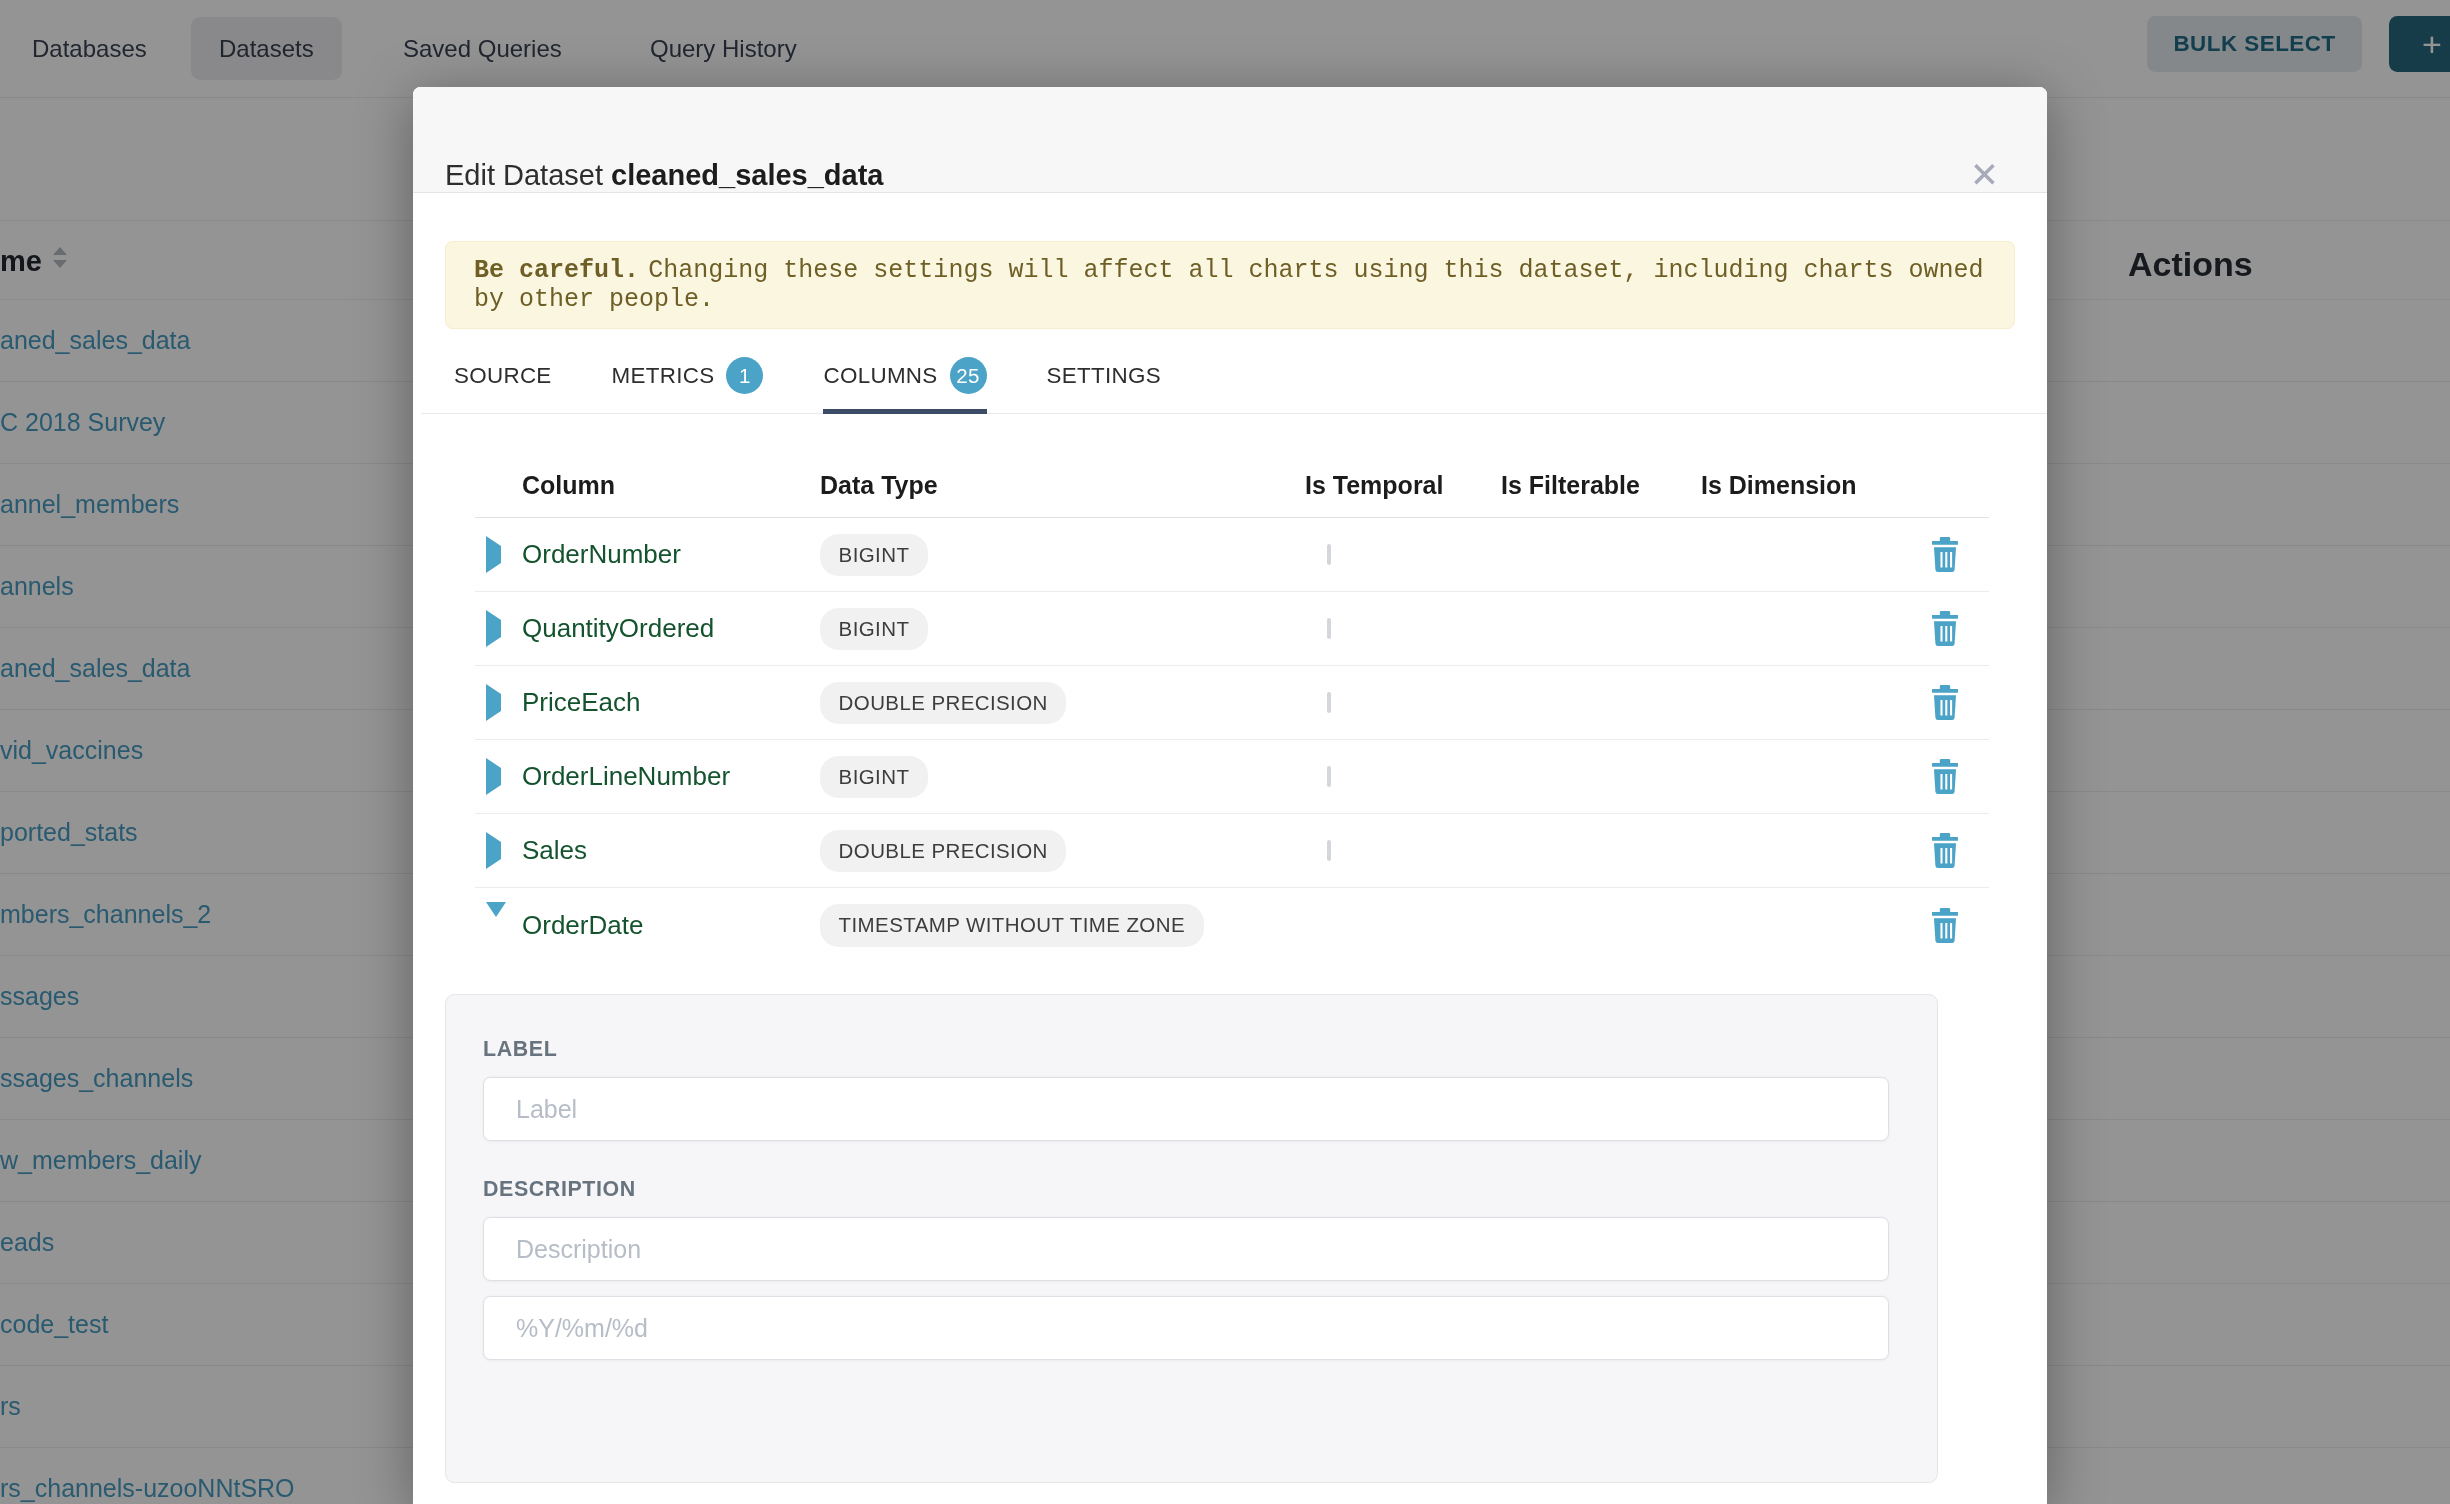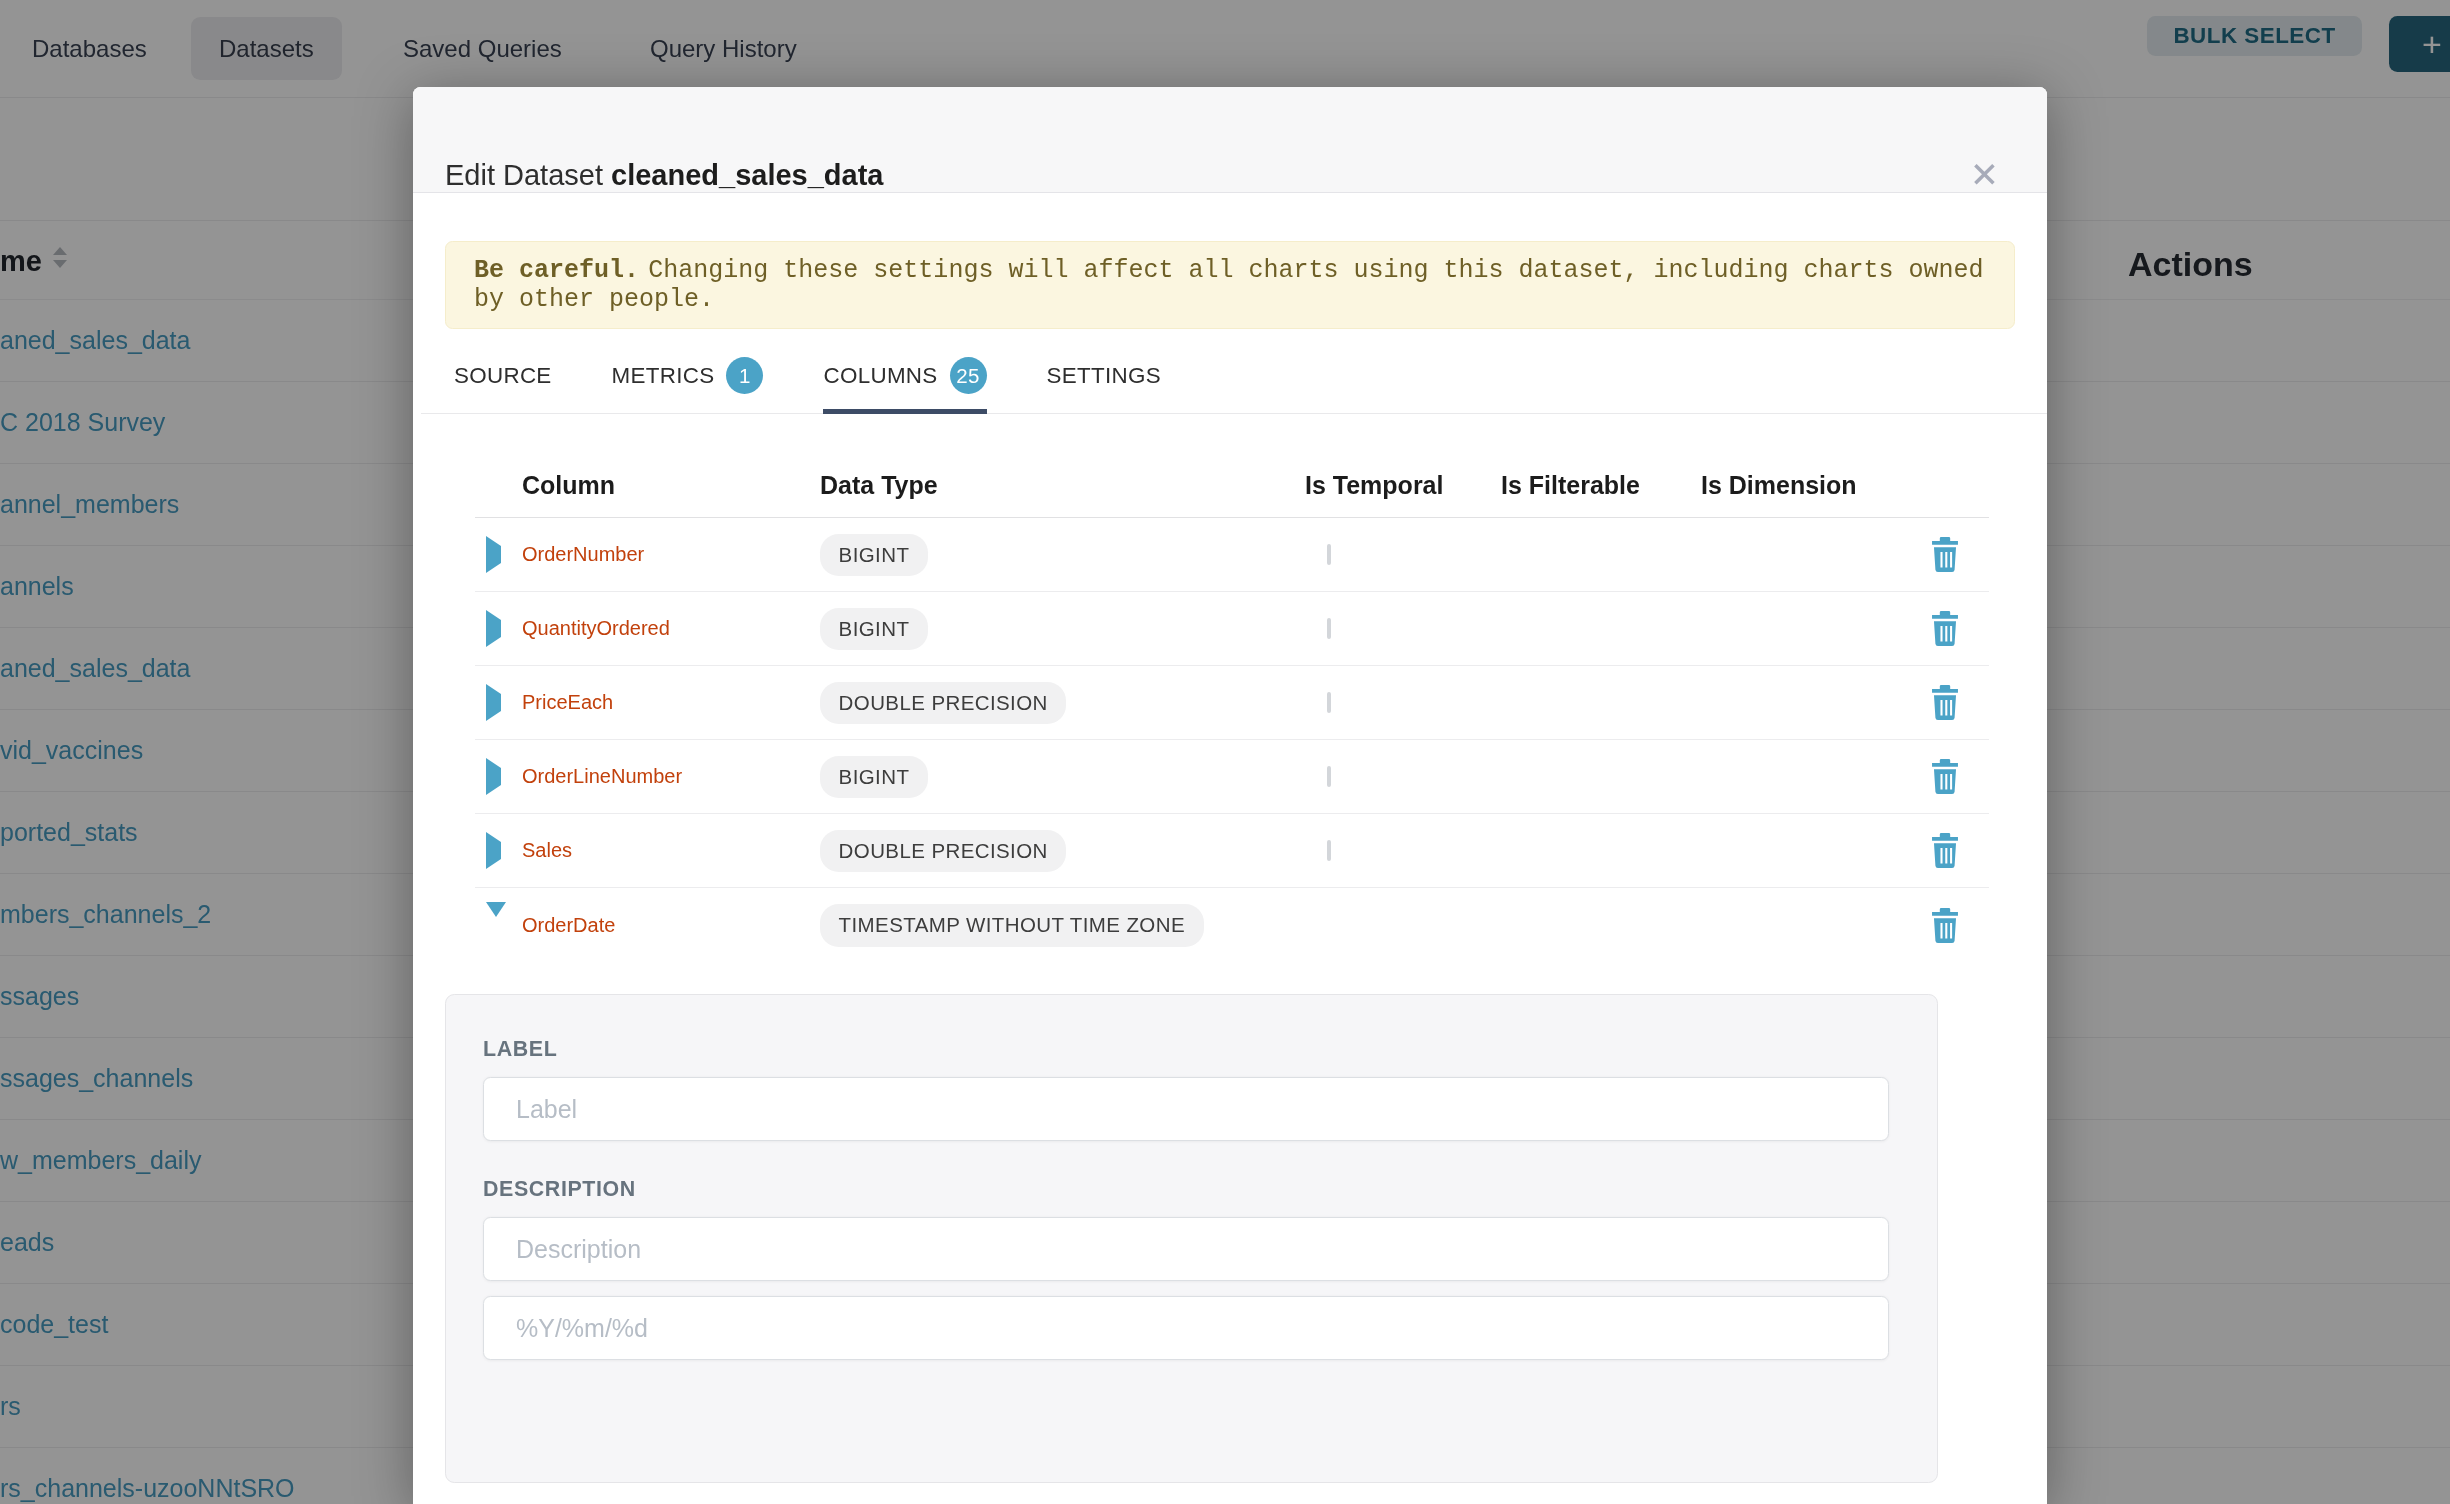--- a/index.html
+++ b/index.html
@@ -19,21 +19,21 @@
          background: #fff; border-bottom: 0.9px solid #ededee; }
   .nav-item { position: absolute; top: 0; height: 98px; line-height: 98px;
               font-size: 24px; color: #3a4354; font-weight: 500; cursor: pointer; }
   .nav-item.pill { top: 17px; height: 63px; line-height: 63px; padding: 0 28px;
                    background: #ececef; border-radius: 9.3px; color: #373f4e; }
   .nav-item.n0 { left: 32px; }
   .nav-item.n1 { left: 191px; }
   .nav-item.n2 { left: 403px; }
   .nav-item.n3 { left: 650px; }
 
-  .bulk-btn { position: absolute; left: 2147px; top: 16px; width: 215px; height: 40px;
+  .bulk-btn { position: absolute; left: 2147px; top: 16px; width: 215px; height: 56px;
               background: #e3ebef; border: none; border-radius: 8.4px; color: #1f6c86;
               font-family: inherit; font-size: 22.4px; font-weight: 600; letter-spacing: 0.5px; cursor: pointer; }
   .add-btn { position: absolute; left: 2389px; top: 16px; width: 86px; height: 56px;
              background: #26677f; border: none; border-radius: 8.4px; color: #fff;
              font-family: inherit; font-size: 34px; font-weight: 400; line-height: 52px; cursor: pointer; }
 
   .toolbar { position: absolute; left: 0; top: 98px; width: 100%; height: 123px;
              background: #fff; border-bottom: 0.9px solid #ececee; }
   .caret-down { display: inline-block; width: 0; height: 0;
                 border-left: 9.3px solid transparent; border-right: 9.3px solid transparent;
@@ -83,21 +83,21 @@
                 font-size: 20.5px; display: inline-flex; align-items: center; justify-content: center; padding: 0 5.6px; }
   .tab.active::after { content: ""; position: absolute; left: 0; right: 0; bottom: -0.9px;
                        height: 5.6px; background: #3d4c66; }
 
   .col-table { margin: 39px 58px 0 62px; width: 1514px; }
   .col-grid { display: grid; grid-template-columns: 47px 298px 485px 196px 200px 200px 88px;
               align-items: center; }
   .col-head { height: 65px; border-bottom: 1.9px solid #e1e1e3; font-size: 25px; font-weight: 600; color: #1c1c1c; }
   .col-row { height: 74px; border-bottom: 0.9px solid #ececee; }
   .col-row.no-border { border-bottom: none; }
-  .col-name { font-size: 20px; color: #c2410c; }
+  .col-name { font-size: 26px; color: #14532d; }
   .type-pill { display: inline-block; background: #f1f1f2; border-radius: 18.6px; padding: 9.3px 18.6px;
                font-size: 20.5px; color: #3d3d3d; letter-spacing: 0.4px; white-space: nowrap; }
   .expander { width: 0; height: 0; margin-left: 11.2px; cursor: pointer; }
   .expander.right { border-top: 10.3px solid transparent; border-bottom: 10.3px solid transparent;
                     border-left: 15px solid #4ba3c7; }
   .expander.down { border-left: 10.3px solid transparent; border-right: 10.3px solid transparent;
                    border-top: 15px solid #4ba3c7; }
   .cb { width: 43px; height: 43px; margin-left: 22.4px; border-radius: 5.6px; background: #fff;
         border: 2.8px solid #d3d6da; position: relative; cursor: pointer; }
   .cb.checked { background: #4ba3c7; border: none; border-radius: 7.5px; }

